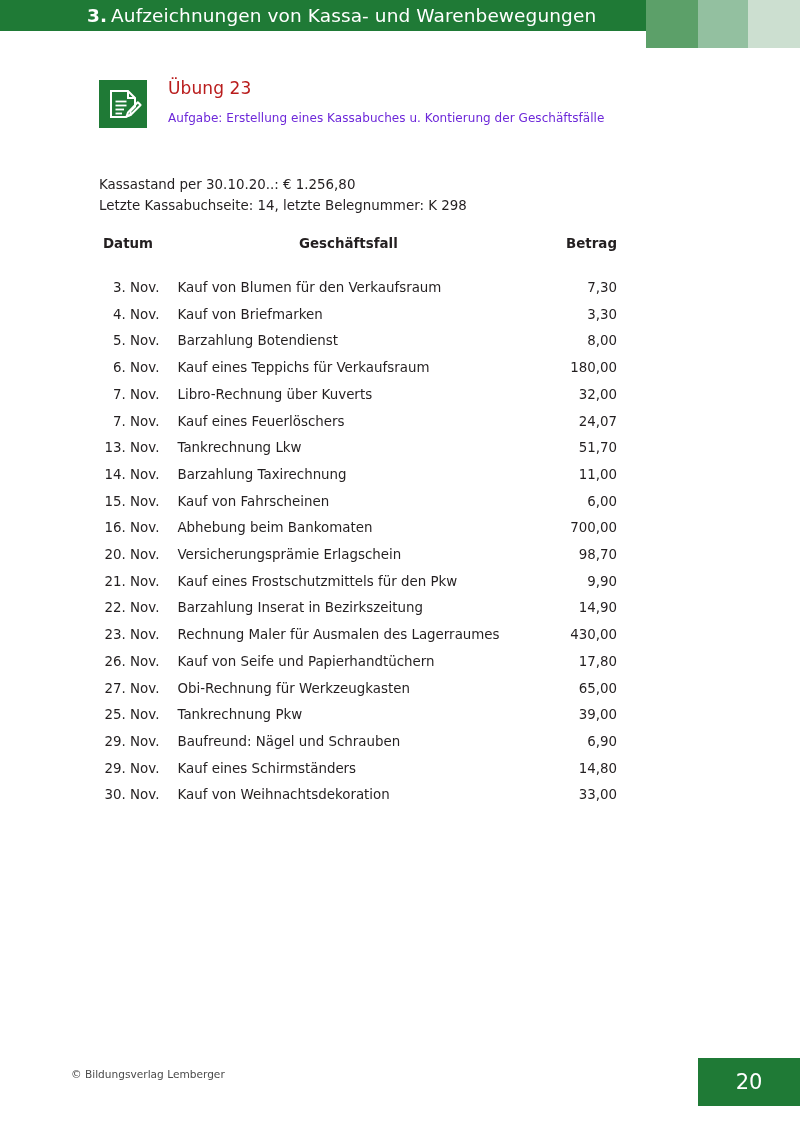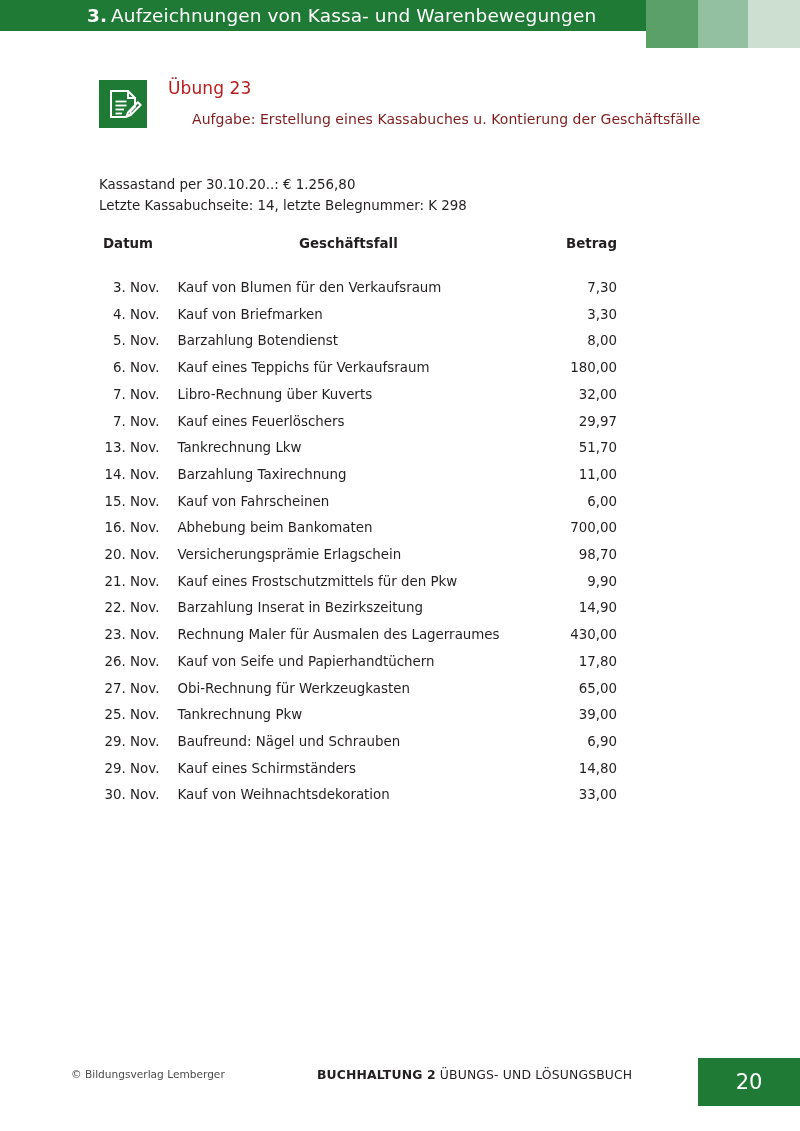--- a/index.html
+++ b/index.html
@@ -74,25 +74,24 @@
     left: 69px;
     top: -2px;
     font-size: 17px;
     color: #b91c1c;
     letter-spacing: 0.1px;
   }
   .exercise-task {
     position: absolute;
     left: 69px;
     top: 31px;
-    font-size: 14px;
-    color: #7f1d1d;
+    font-size: 12px;
+    color: #6d28d9;
     letter-spacing: 0.05px;
     white-space: nowrap;
-    margin-left: 24px;
   }
 
   
   .intro {
     position: absolute;
     left: 99px;
     top: 174px;
     font-size: 13.4px;
     line-height: 21px;
     color: #231f20;
@@ -249,21 +248,21 @@
         <td class="col-amount">180,00</td>
       </tr>
       <tr>
         <td class="col-date">7. Nov.</td>
         <td class="col-desc">Libro-Rechnung über Kuverts</td>
         <td class="col-amount">32,00</td>
       </tr>
       <tr>
         <td class="col-date">7. Nov.</td>
         <td class="col-desc">Kauf eines Feuerlöschers</td>
-        <td class="col-amount">29,97</td>
+        <td class="col-amount">24,07</td>
       </tr>
       <tr>
         <td class="col-date">13. Nov.</td>
         <td class="col-desc">Tankrechnung Lkw</td>
         <td class="col-amount">51,70</td>
       </tr>
       <tr>
         <td class="col-date">14. Nov.</td>
         <td class="col-desc">Barzahlung Taxirechnung</td>
         <td class="col-amount">11,00</td>
@@ -326,18 +325,14 @@
       <tr>
         <td class="col-date">30. Nov.</td>
         <td class="col-desc">Kauf von Weihnachtsdekoration</td>
         <td class="col-amount">33,00</td>
       </tr>
     </tbody>
 </table>
 
 <div class="footer">
   <div class="footer-copyright">© Bildungsverlag Lemberger</div>
-  <div class="footer-booktitle">
-    <span class="bold">BUCHHALTUNG 2</span>
-    <span>ÜBUNGS- UND LÖSUNGSBUCH</span>
-  </div>
   <div class="page-badge">20</div>
 </div>
 
 </body></html>

